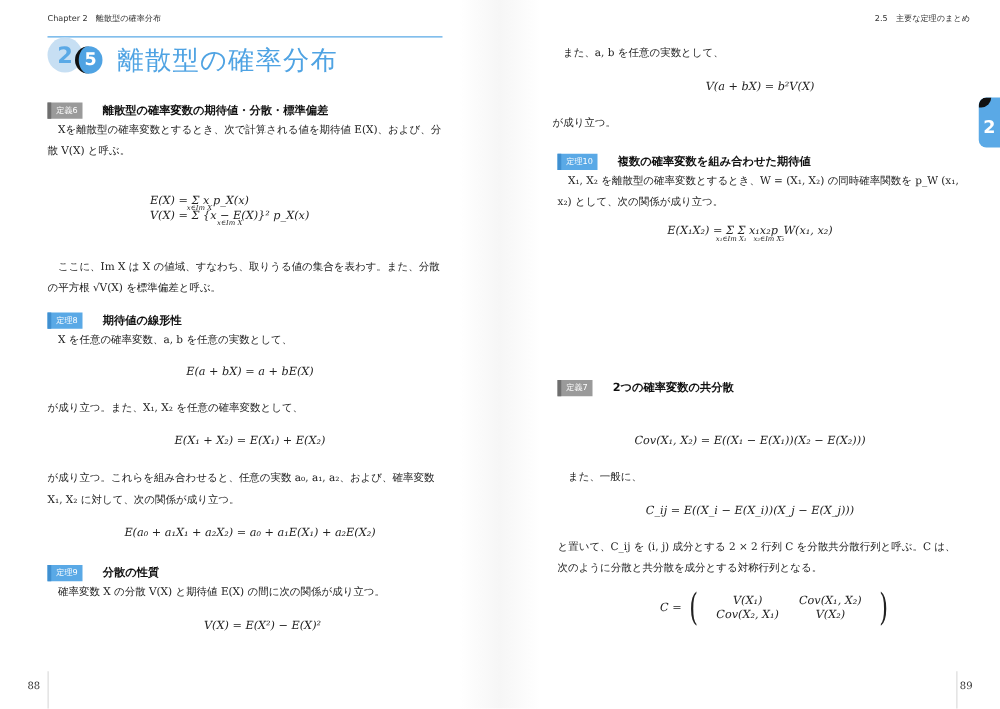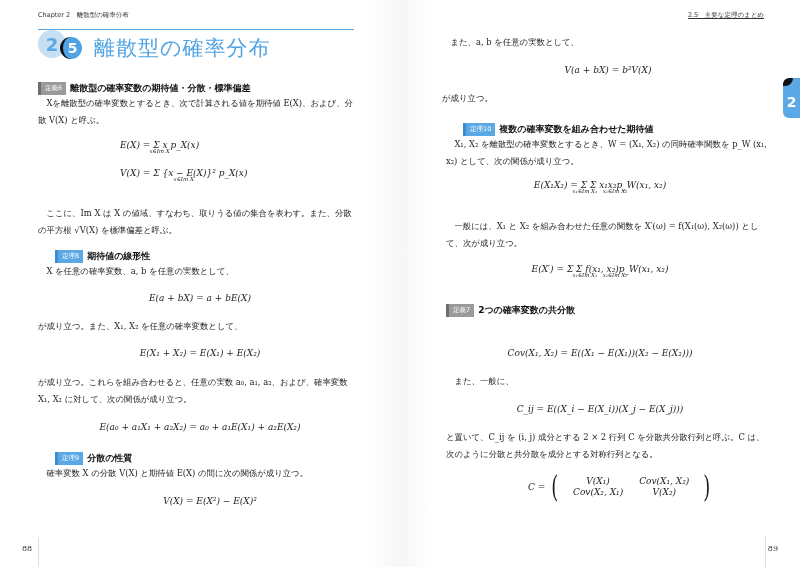--- a/index.html
+++ b/index.html
@@ -6,32 +6,32 @@
   html, body { width: 800px; height: 567px; overflow: hidden; background: #ffffff; }
   body { font-family: "DejaVu Serif", "Liberation Serif", serif; color: #222; position: relative; }
 
   .spread { position: absolute; left: 0; top: 0; width: 800px; height: 567px; display: flex; border-radius: 21px; }
   .page { position: relative; width: 400px; height: 567px; background: #fff; }
   .page.left { background: linear-gradient(to right, #ffffff 0%, #ffffff 92%, #f6f6f6 100%); }
   .page.right { background: linear-gradient(to left, #ffffff 0%, #ffffff 92%, #f6f6f6 100%); }
 
   .running-head { position: absolute; top: 11px; font-family: "DejaVu Sans", sans-serif; font-size: 6.5px; color: #333; }
   .left .running-head { left: 38px; }
-  .right .running-head { right: 36px; text-decoration: underline; }
+  .right .running-head { right: 24px; }
 
   .title-rule { position: absolute; left: 38px; top: 29px; width: 316px; height: 1px; background: #5aa9e6; }
   .sec-num { position: absolute; left: 38px; top: 30px; width: 40px; height: 30px; }
   .sec-num .big { position: absolute; left: 0; top: 0; width: 28px; height: 28px; border-radius: 50%; background: #c7dff3; color: #5aa9e6; font-family: "DejaVu Sans", sans-serif; font-weight: bold; font-size: 18px; display:flex; align-items:center; justify-content:center; }
   .sec-num .small { position: absolute; left: 22px; top: 7px; width: 22px; height: 22px; border-radius: 50%; background: #4fa3e3; color: #fff; font-family: "DejaVu Sans", sans-serif; font-weight: bold; font-size: 14px; display:flex; align-items:center; justify-content:center; border-left: 3px solid #111; }
   .sec-title { position: absolute; left: 94px; top: 34px; font-family: "DejaVu Sans", sans-serif; font-size: 21px; color: #4fa3e3; letter-spacing: 1px; }
 
-  .block-head { position: absolute; display: flex; align-items: flex-start; gap: 4px; }
+  .block-head { position: absolute; display: flex; align-items: flex-start; gap: 16px; }
   .badge { display:inline-block; font-family: "DejaVu Sans", sans-serif; font-size: 6.5px; color: #fff; padding: 2px 4px; border-left: 3px solid #888; }
   .badge.def { background: #9a9a9a; border-left-color: #6e6e6e; }
-  .badge.thm { background: #5aa9e6; border-left-color: #3f8fd0; margin-left: 17px; }
+  .badge.thm { background: #5aa9e6; border-left-color: #3f8fd0; }
   .block-title { font-family: "DejaVu Sans", sans-serif; font-weight: bold; font-size: 9px; color: #111; }
 
   .para { position: absolute; font-size: 8.4px; line-height: 17px; color: #222; }
   .eq { position: absolute; font-size: 9px; font-style: italic; color: #222; text-align: center; white-space: nowrap; }
   .eq .sub { font-size: 5.5px; font-style: italic; display:block; margin-top:-2px; }
 
   .page-num { position: absolute; bottom: 14px; font-size: 8px; color: #333; }
   .left .page-num { left: 22px; }
   .right .page-num { right: 22px; }
   .gutter-line { position: absolute; width: 1px; height: 30px; background: #ddd; bottom: 0; }
@@ -59,21 +59,21 @@
       <div class="big">2</div>
       <div class="small">5</div>
     </div>
     <div class="sec-title">離散型の確率分布</div>
 
     <div class="block-head" style="left:38px; top:82px;">
       <span class="badge def">定義6</span>
       <span class="block-title">離散型の確率変数の期待値・分散・標準偏差</span>
     </div>
     <div class="para" style="left:38px; top:95px; width:320px;">　Xを離散型の確率変数とするとき、次で計算される値を期待値 E(X)、および、分散 V(X) と呼ぶ。</div>
-    <div class="eq" style="left:120px; top:140px;text-align:center;">
+    <div class="eq" style="left:120px; top:156px;text-align:center;">
       <span>E(X) = Σ x p_X(x)</span>
       <span class="sub">x∈Im X</span>
     </div>
     <div class="eq" style="left:120px; top:168px;">
       <span>V(X) = Σ {x − E(X)}² p_X(x)</span>
       <span class="sub">x∈Im X</span>
     </div>
     <div class="para" style="left:38px; top:205px; width:320px;">　ここに、Im X は X の値域、すなわち、取りうる値の集合を表わす。また、分散の平方根 √V(X) を標準偏差と呼ぶ。</div>
 
     <div class="block-head" style="left:38px; top:250px;">
@@ -108,25 +108,20 @@
 
     <div class="block-head" style="left:46px; top:123px;">
       <span class="badge thm">定理10</span>
       <span class="block-title">複数の確率変数を組み合わせた期待値</span>
     </div>
     <div class="para" style="left:46px; top:136px; width:322px;">　X₁, X₂ を離散型の確率変数とするとき、W = (X₁, X₂) の同時確率関数を p_W (x₁, x₂) として、次の関係が成り立つ。</div>
     <div class="eq" style="left:0; width:400px; top:180px;">
       <span>E(X₁X₂) = Σ Σ x₁x₂p_W(x₁, x₂)</span>
       <span class="sub">x₁∈Im X₁　x₂∈Im X₂</span>
     </div>
-    <div class="para" style="left:46px; top:218px; width:322px;">　一般には、X₁ と X₂ を組み合わせた任意の関数を X′(ω) = f(X₁(ω), X₂(ω)) として、次が成り立つ。</div>
-    <div class="eq" style="left:0; width:400px; top:264px;">
-      <span>E(X′) = Σ Σ f(x₁, x₂)p_W(x₁, x₂)</span>
-      <span class="sub">x₁∈Im X₁　x₂∈Im X₂</span>
-    </div>
 
     <div class="block-head" style="left:46px; top:304px;">
       <span class="badge def">定義7</span>
       <span class="block-title">2つの確率変数の共分散</span>
     </div>
     <div class="eq" style="left:0; width:400px; top:348px;">Cov(X₁, X₂) = E((X₁ − E(X₁))(X₂ − E(X₂)))</div>
     <div class="para" style="left:46px; top:373px; width:322px;">　また、一般に、</div>
     <div class="eq" style="left:0; width:400px; top:404px;">C_ij = E((X_i − E(X_i))(X_j − E(X_j)))</div>
     <div class="para" style="left:46px; top:429px; width:322px;">と置いて、C_ij を (i, j) 成分とする 2 × 2 行列 C を分散共分散行列と呼ぶ。C は、次のように分散と共分散を成分とする対称行列となる。</div>
 

